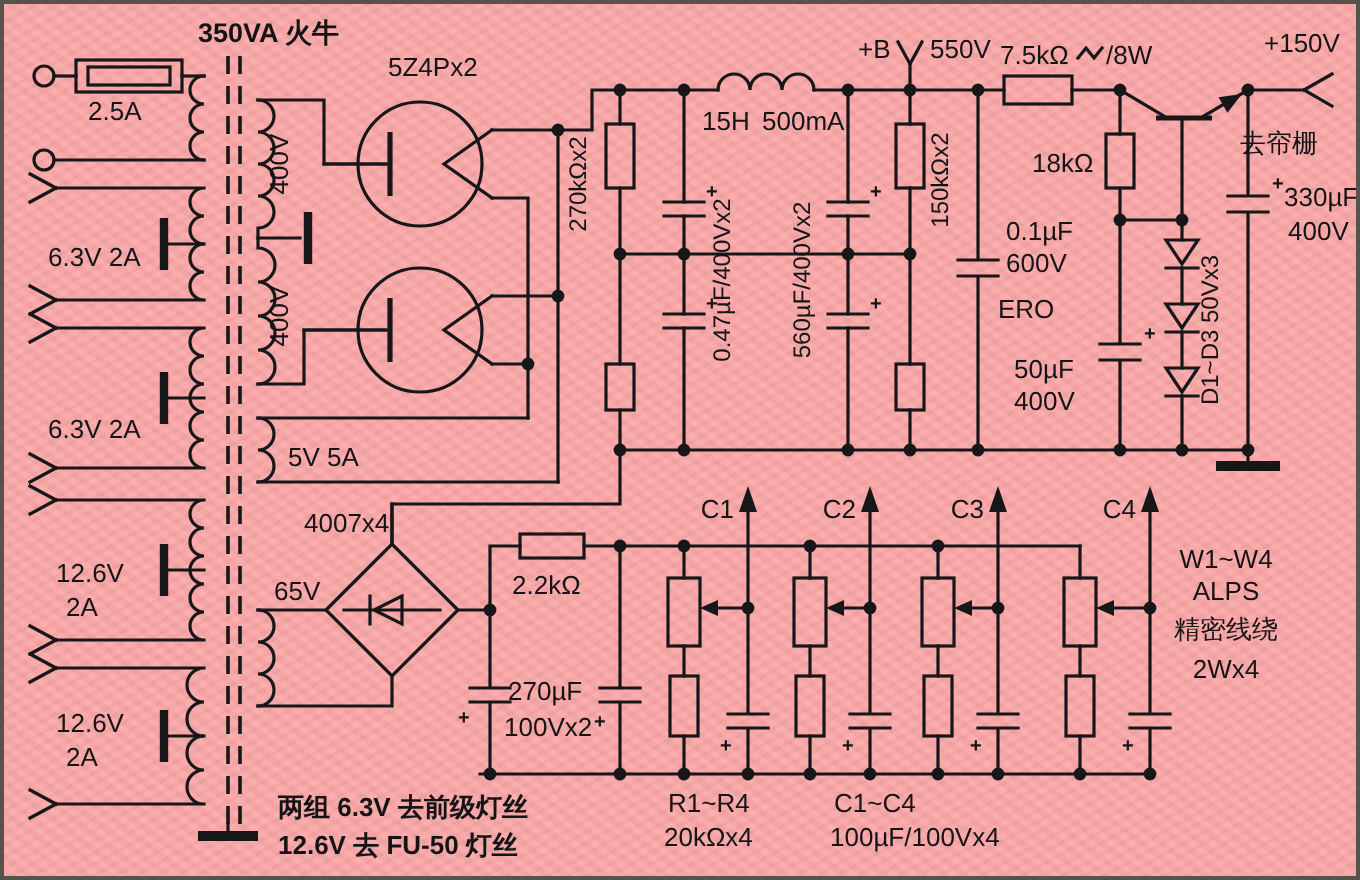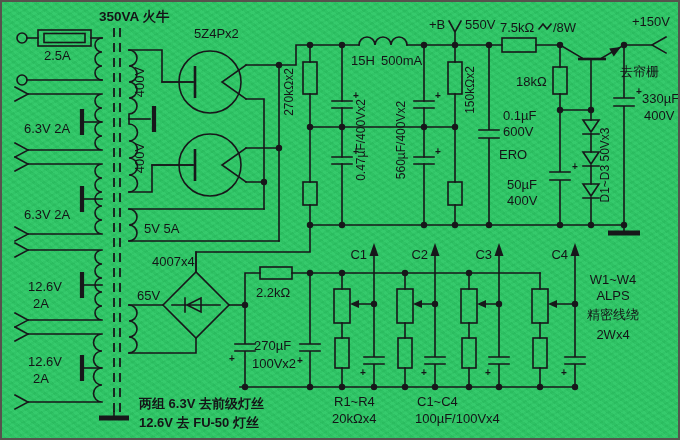--- a/index.html
+++ b/index.html
@@ -1,16 +1,16 @@
 <!DOCTYPE html>
 <html><head>
 <meta charset="utf-8">
 <style>
   html,body{margin:0;padding:0;background:#888;}
-  .page{width:680px;height:440px;position:relative;background:#22c55e;border:2px solid #56534d;box-sizing:border-box;overflow:hidden;font-family:"Liberation Sans",sans-serif;}
+  .page{width:680px;height:440px;position:relative;background:#fca5a5;border:2px solid #56534d;box-sizing:border-box;overflow:hidden;font-family:"Liberation Sans",sans-serif;}
   .paper{position:absolute;inset:0;background:
     repeating-linear-gradient(37deg, rgba(120,118,110,.06) 0 3px, rgba(255,255,255,.05) 3px 6px),
     repeating-linear-gradient(-29deg, rgba(110,110,105,.05) 0 2px, rgba(250,250,245,.04) 2px 5px);}
   svg{position:absolute;left:0;top:0;}
   .w{stroke:#17171a;stroke-width:1.6;fill:none;stroke-linecap:square;stroke-linejoin:miter;}
   .wt{stroke:#17171a;stroke-width:4.2;fill:none;stroke-linecap:butt;}
   .wg{stroke:#17171a;stroke-width:5;fill:none;stroke-linecap:butt;}
   .core{stroke:#17171a;stroke-width:1.8;fill:none;stroke-dasharray:9 6;}
   .box{stroke:#17171a;stroke-width:1.6;fill:none;}
   .dot{fill:#17171a;stroke:none;}

